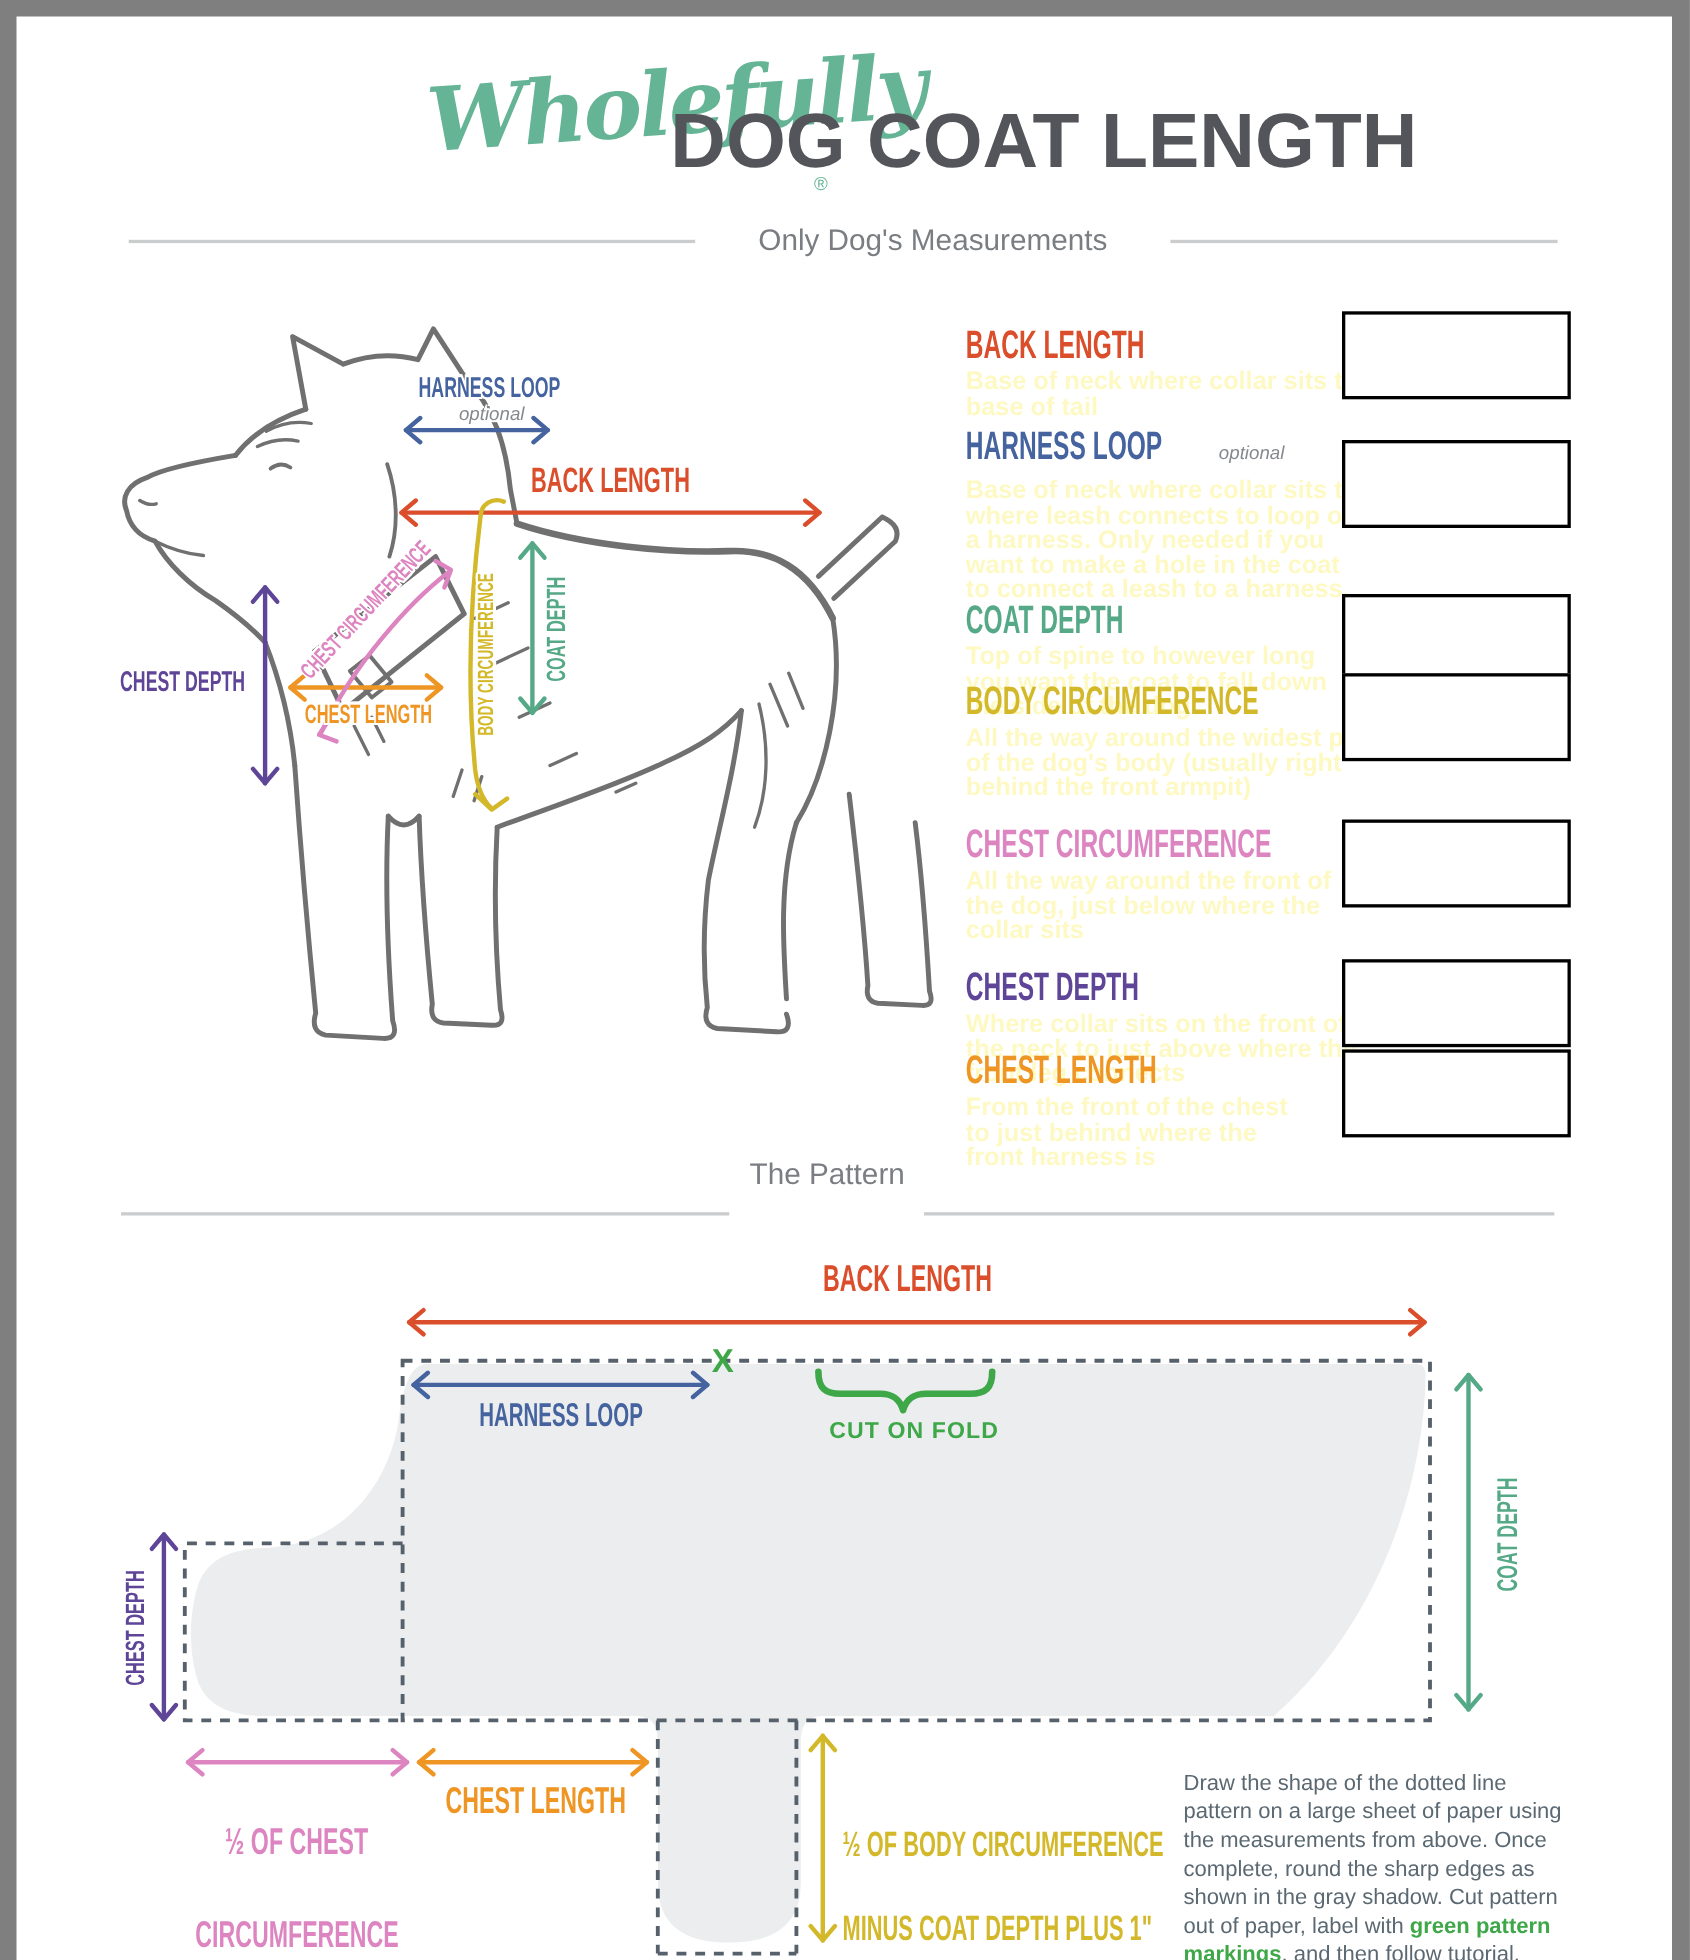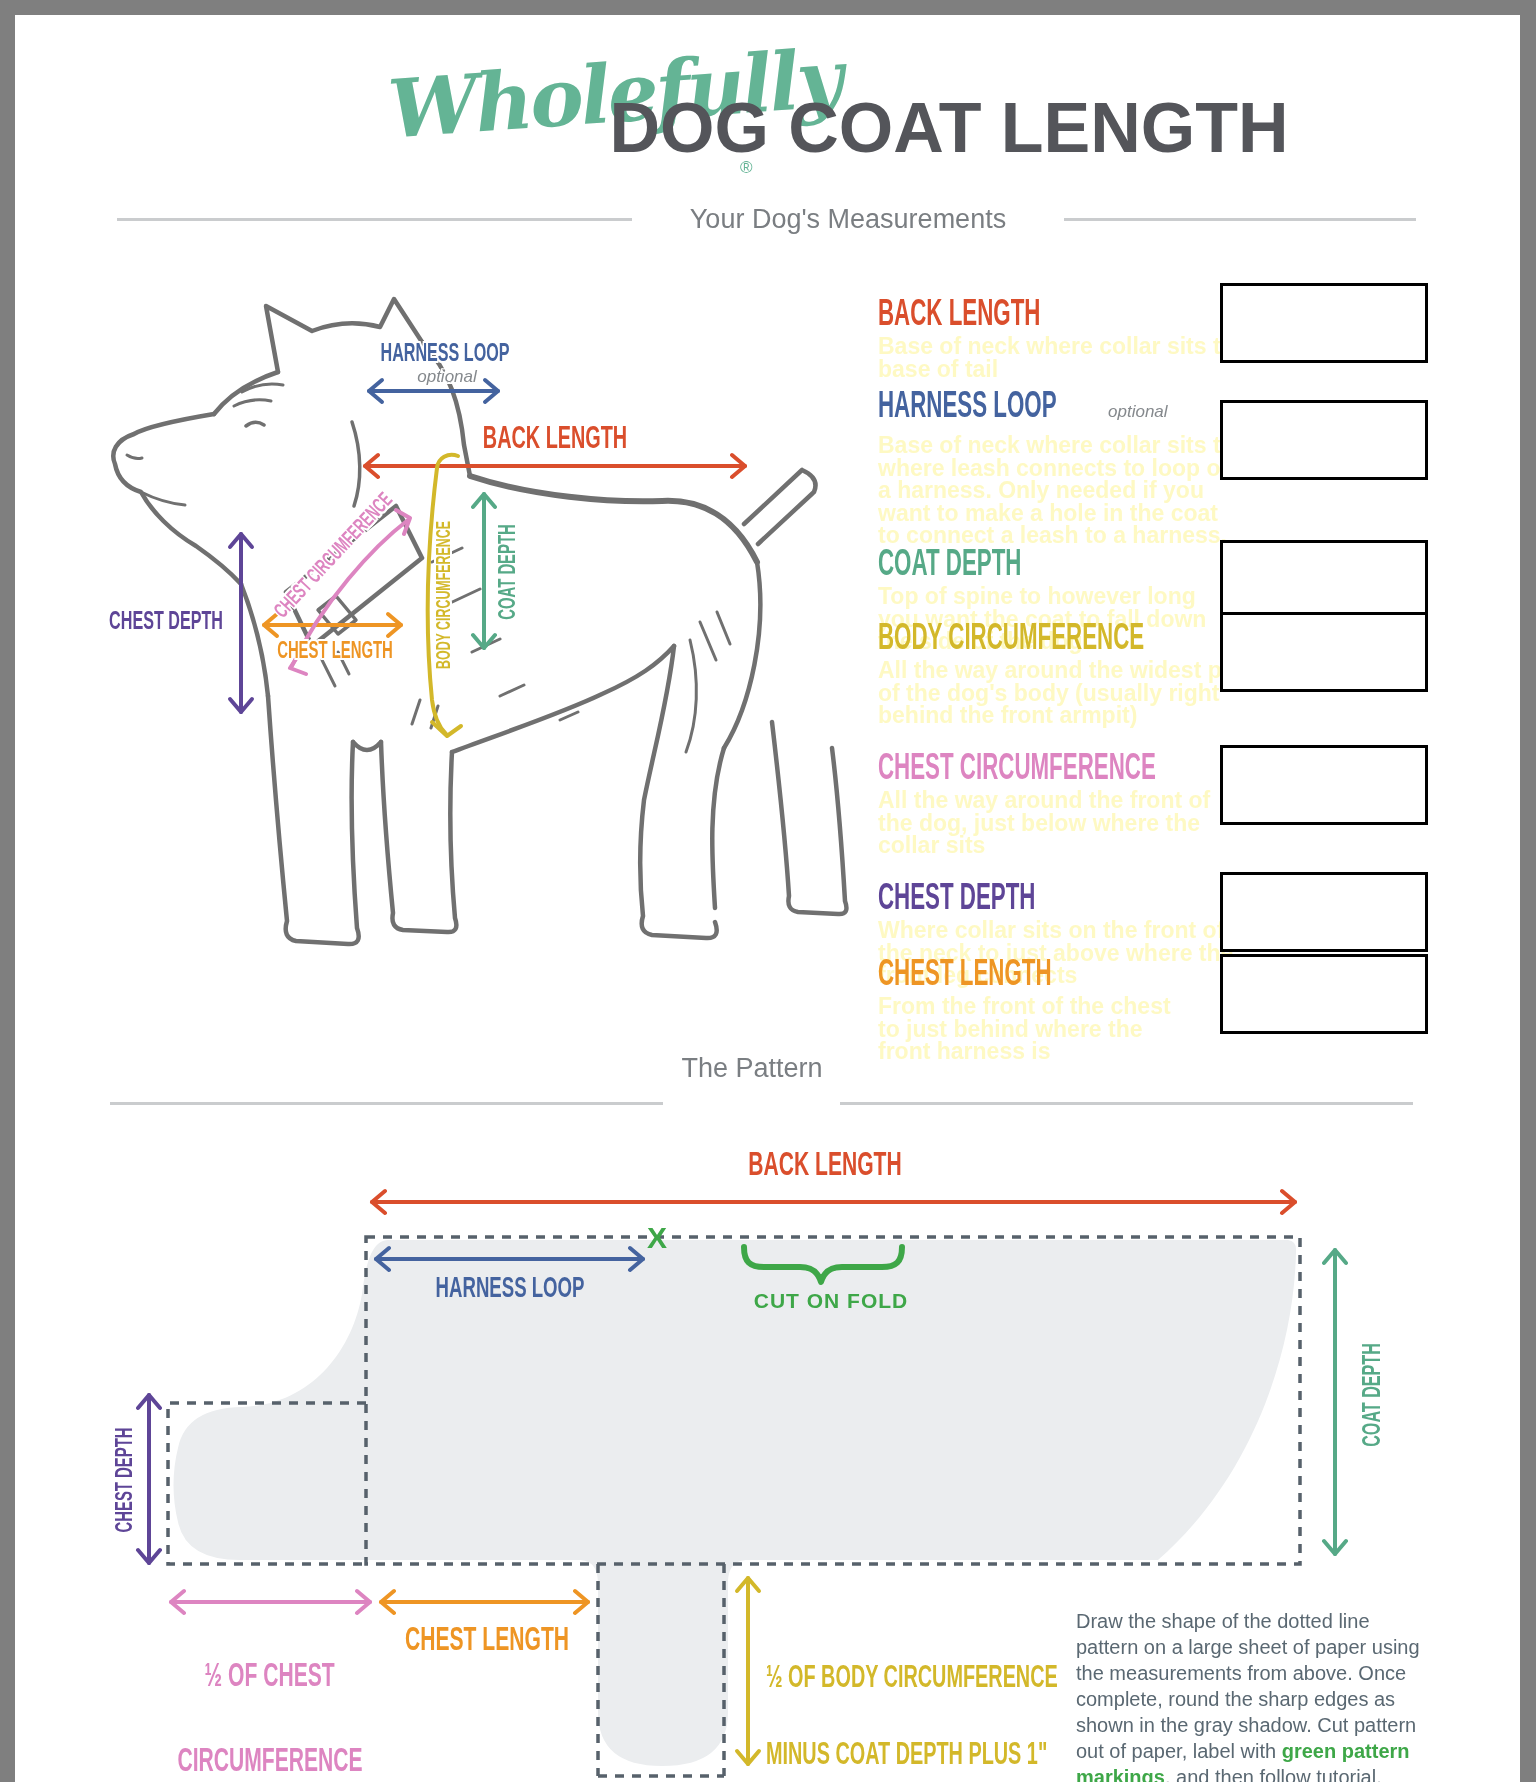--- a/index.html
+++ b/index.html
@@ -166,21 +166,21 @@
     <path stroke="#3EA748" stroke-width="6" fill="none" stroke-linecap="round" stroke-linejoin="round" d="M 744 1247 C 744 1262 750 1267 764 1267 L 800 1267 C 812 1267 818 1272 821 1282
              C 824 1272 830 1267 842 1267 L 882 1267 C 896 1267 902 1262 902 1247"></path>
   </svg>
 
   <div class="logo">Wholefully</div>
   <div class="regmark">®</div>
   <div class="title ctr"><span class="t">DOG COAT LENGTH</span></div>
 
   <div class="divline" style="left:117px;top:218px;width:515px;"></div>
   <div class="divline" style="left:1064px;top:218px;width:352px;"></div>
-  <div class="divtext ctr" style="left:848px;top:219px;">Your Dog's Measurements</div>
+  <div class="divtext ctr" style="left:848px;top:219px;">Only Dog's Measurements</div>
 
   <div class="mrow" style="top:296px;width:410px;">
     <div class="mname red"><span class="t">BACK LENGTH</span></div>
     <div class="mdesc" style="width:400px;">Base of neck where collar sits to base of tail</div>
   </div>
   <div class="mbox b-red" style="top:283px;"></div>
 
   <div class="mrow" style="top:388px;width:380px;">
     <div class="mname blue"><span class="t">HARNESS LOOP</span><span class="opt">optional</span></div>
     <div class="mdesc" style="width:368px;">Base of neck where collar sits to where leash connects to loop on a harness. Only needed if you want to make a hole in the coat to connect a leash to a harness.</div>

